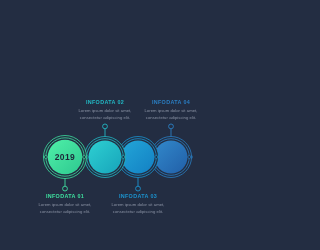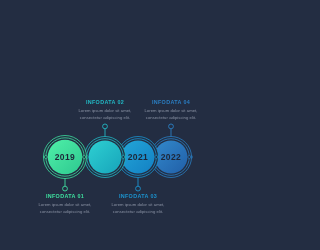--- a/index.html
+++ b/index.html
@@ -153,22 +153,20 @@
     <g>
       <circle cx="65" cy="125" r="21.5" fill="#232d42" stroke="#3ee09f" stroke-width="0.8"></circle>
       <circle cx="65" cy="125" r="17.3" fill="url(#grad2019)"></circle>
       <circle cx="65" cy="125" r="19.2" fill="none" stroke="#3ee09f" stroke-width="0.8"></circle>
       <circle cx="45.8" cy="125" r="1.5" fill="#232d42" stroke="#3ee09f" stroke-width="0.7"></circle>
       <circle cx="84.2" cy="125" r="1.5" fill="#232d42" stroke="#3ee09f" stroke-width="0.7"></circle>
     </g>
   </svg>
 
   <div class="year-label" style="left:65px; top:125px;">2019</div>
-  <div class="year-label" style="left:138px; top:125px;">2021</div>
-  <div class="year-label" style="left:171px; top:125px;">2022</div>
 
   <div class="info-block" style="left:34px; top:161px;">
     <div class="info-title" style="color:#3ee09f;">INFODATA 01</div>
     <div class="info-body">Lorem ipsum dolor sit amet, consectetur adipiscing elit.</div>
   </div>
 
   <div class="info-block" style="left:74px; top:67px;">
     <div class="info-title" style="color:#22b8c4;">INFODATA 02</div>
     <div class="info-body">Lorem ipsum dolor sit amet, consectetur adipiscing elit.</div>
   </div>

